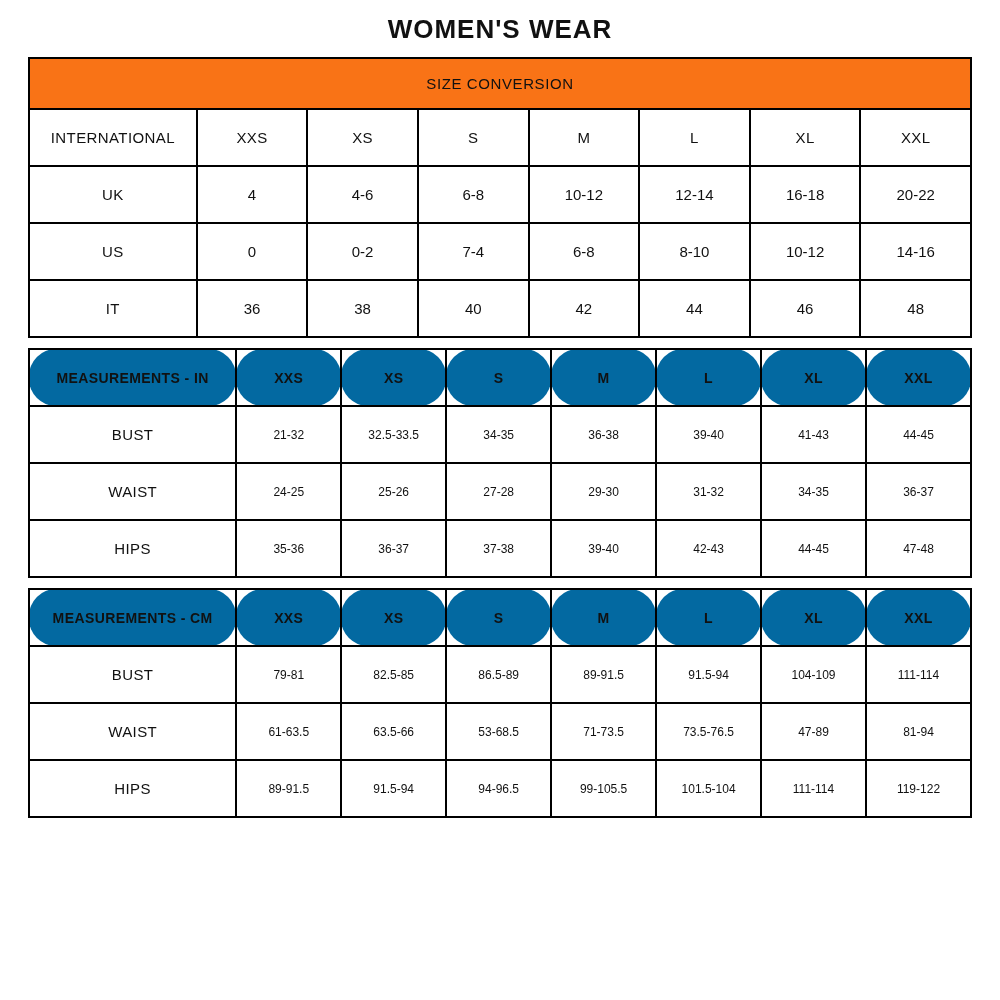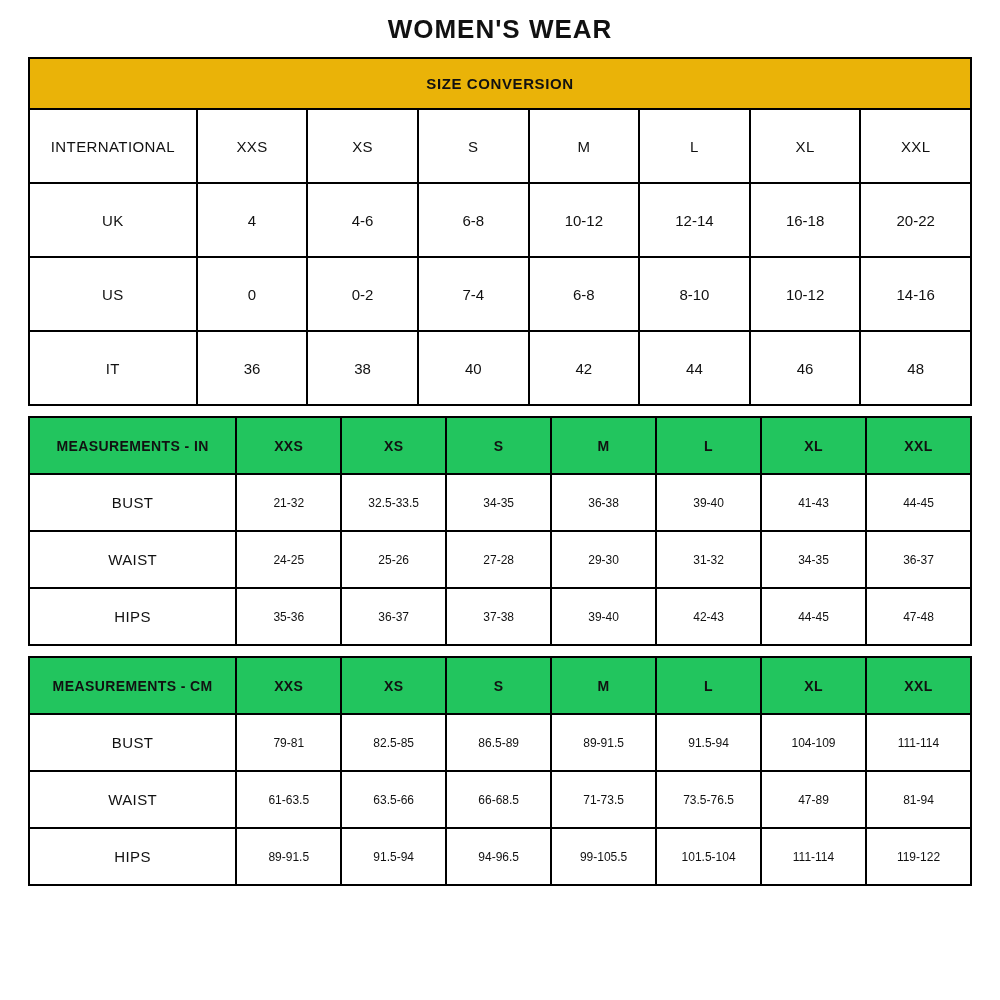--- a/index.html
+++ b/index.html
@@ -35,38 +35,39 @@
     white-space:nowrap;
   }
   
   col.c-label1 { width:17.8%; }
   col.c-size1  { width:11.74%; }
   
   col.c-label2 { width:22%; }
   col.c-size2  { width:11.14%; }
 
   tr.cap-row  { height:51px; }
-  tr.t1-row   { height:74px; }
+  tr.t1-row   { height:57px; }
   tr.m-row    { height:57px; }
 
   td.cap {
-    background:#eab308;
-    font-weight:700;
+    background:#f97316;
+    font-weight:400;
     font-size:15px;
     letter-spacing:0.6px;
   }
   td.hdr1 { font-size:15px; font-weight:400; letter-spacing:0.4px; }
   td.val1 { font-size:15px; font-weight:400; }
   td.lbl1 { font-size:15px; font-weight:400; letter-spacing:0.4px; }
 
   td.mhdr {
-    background:#22c55e;
+    background:#0369a1;
     font-weight:700;
     font-size:14px;
     letter-spacing:0.4px;
+    border-radius:27px;
   }
   td.mlbl { font-size:15px; font-weight:400; letter-spacing:0.4px; }
   td.mval { font-size:12px; font-weight:400; }
 </style>
 </head>
 <body>
 
 <div class="page">
 
   <div class="page-title">WOMEN'S WEAR</div>
@@ -213,21 +214,21 @@
       <td class="mval">86.5-89</td>
       <td class="mval">89-91.5</td>
       <td class="mval">91.5-94</td>
       <td class="mval">104-109</td>
       <td class="mval">111-114</td>
     </tr>
     <tr class="m-row">
       <td class="mlbl">WAIST</td>
       <td class="mval">61-63.5</td>
       <td class="mval">63.5-66</td>
-      <td class="mval">66-68.5</td>
+      <td class="mval">53-68.5</td>
       <td class="mval">71-73.5</td>
       <td class="mval">73.5-76.5</td>
       <td class="mval">47-89</td>
       <td class="mval">81-94</td>
     </tr>
     <tr class="m-row">
       <td class="mlbl">HIPS</td>
       <td class="mval">89-91.5</td>
       <td class="mval">91.5-94</td>
       <td class="mval">94-96.5</td>

